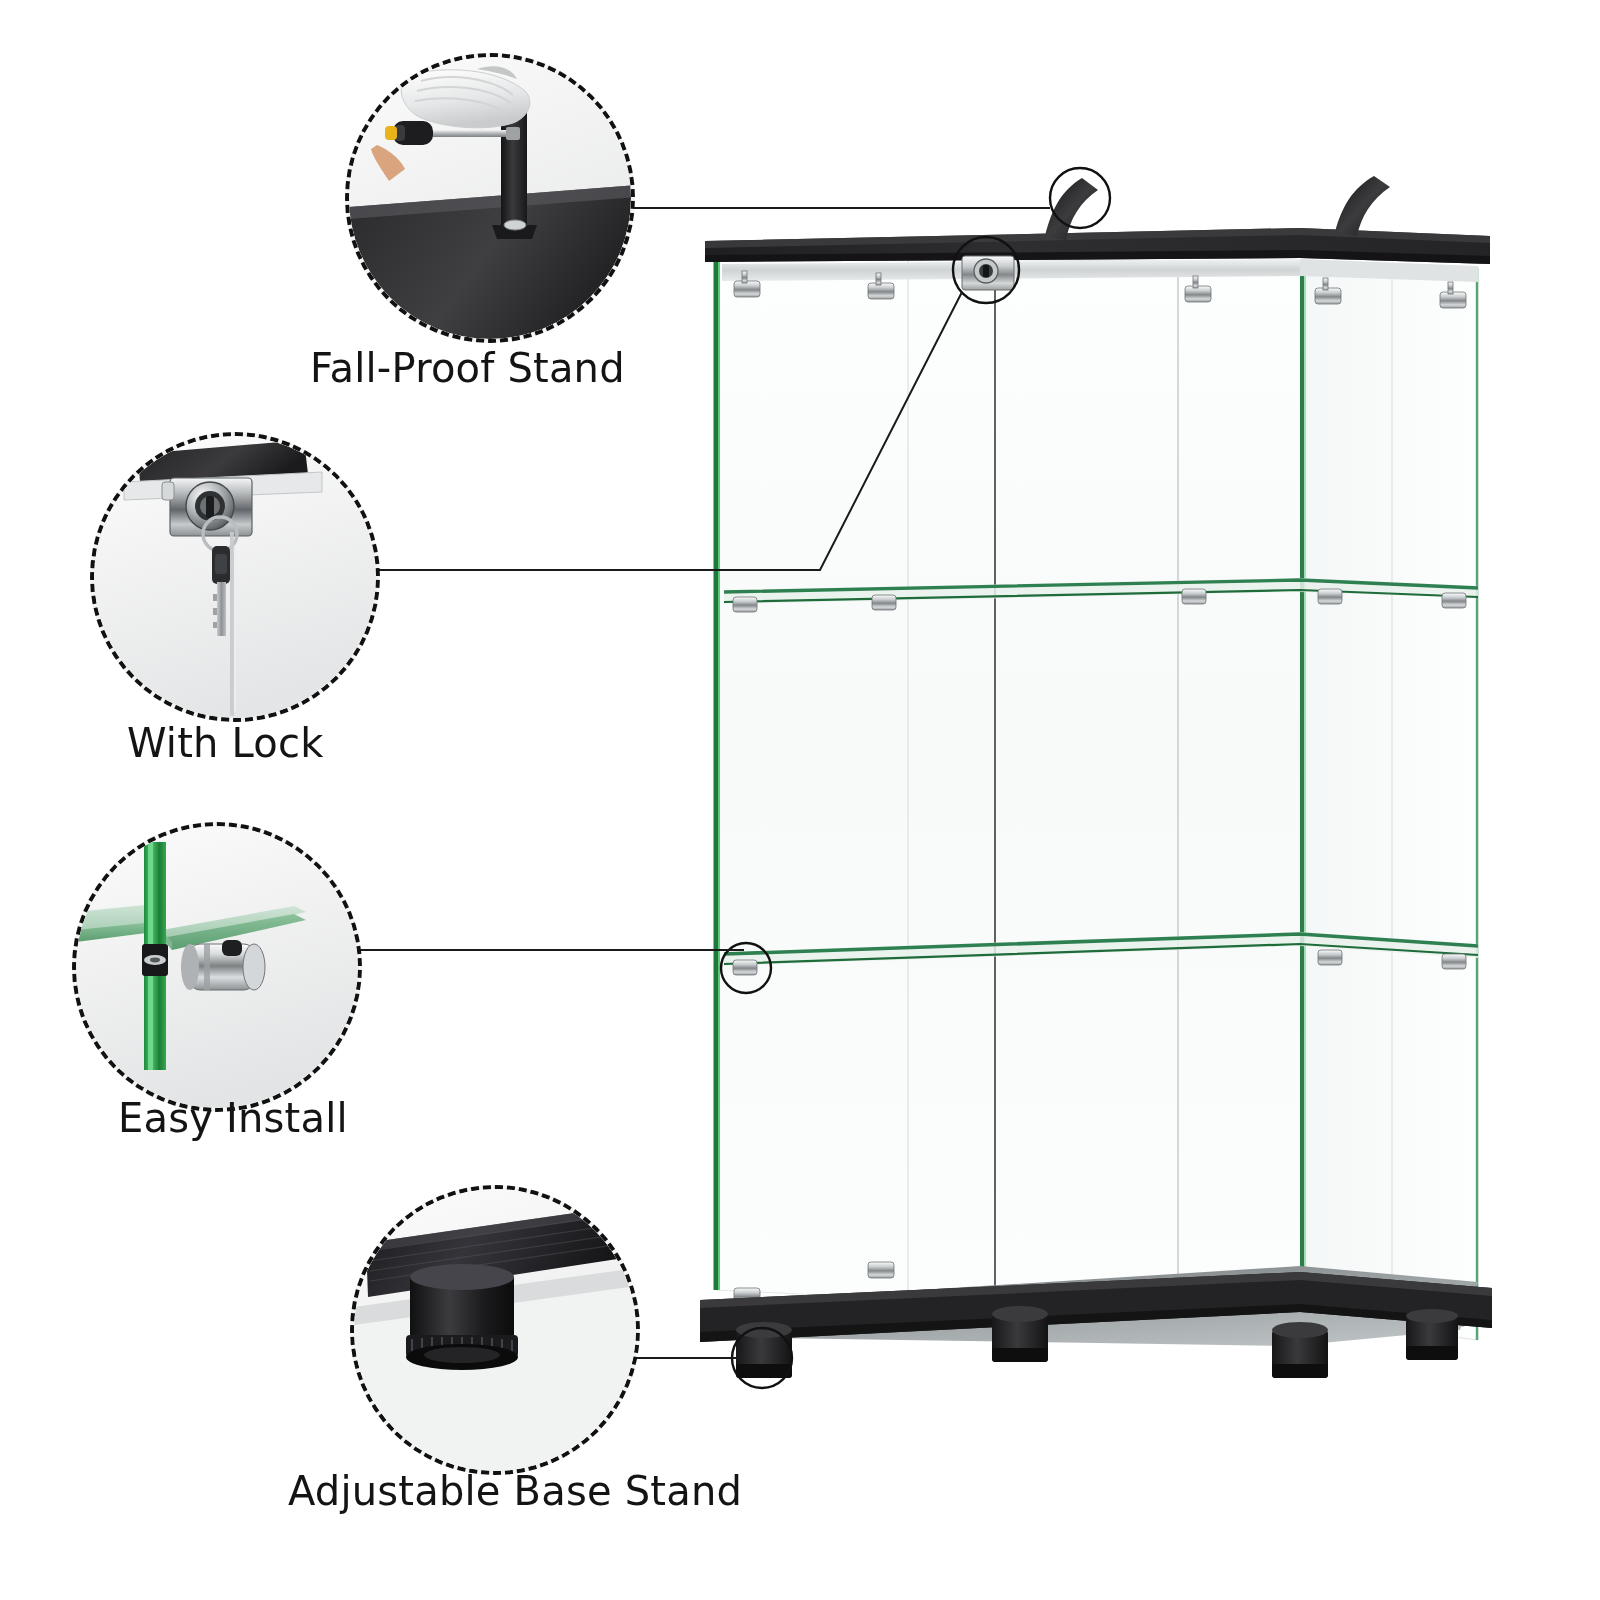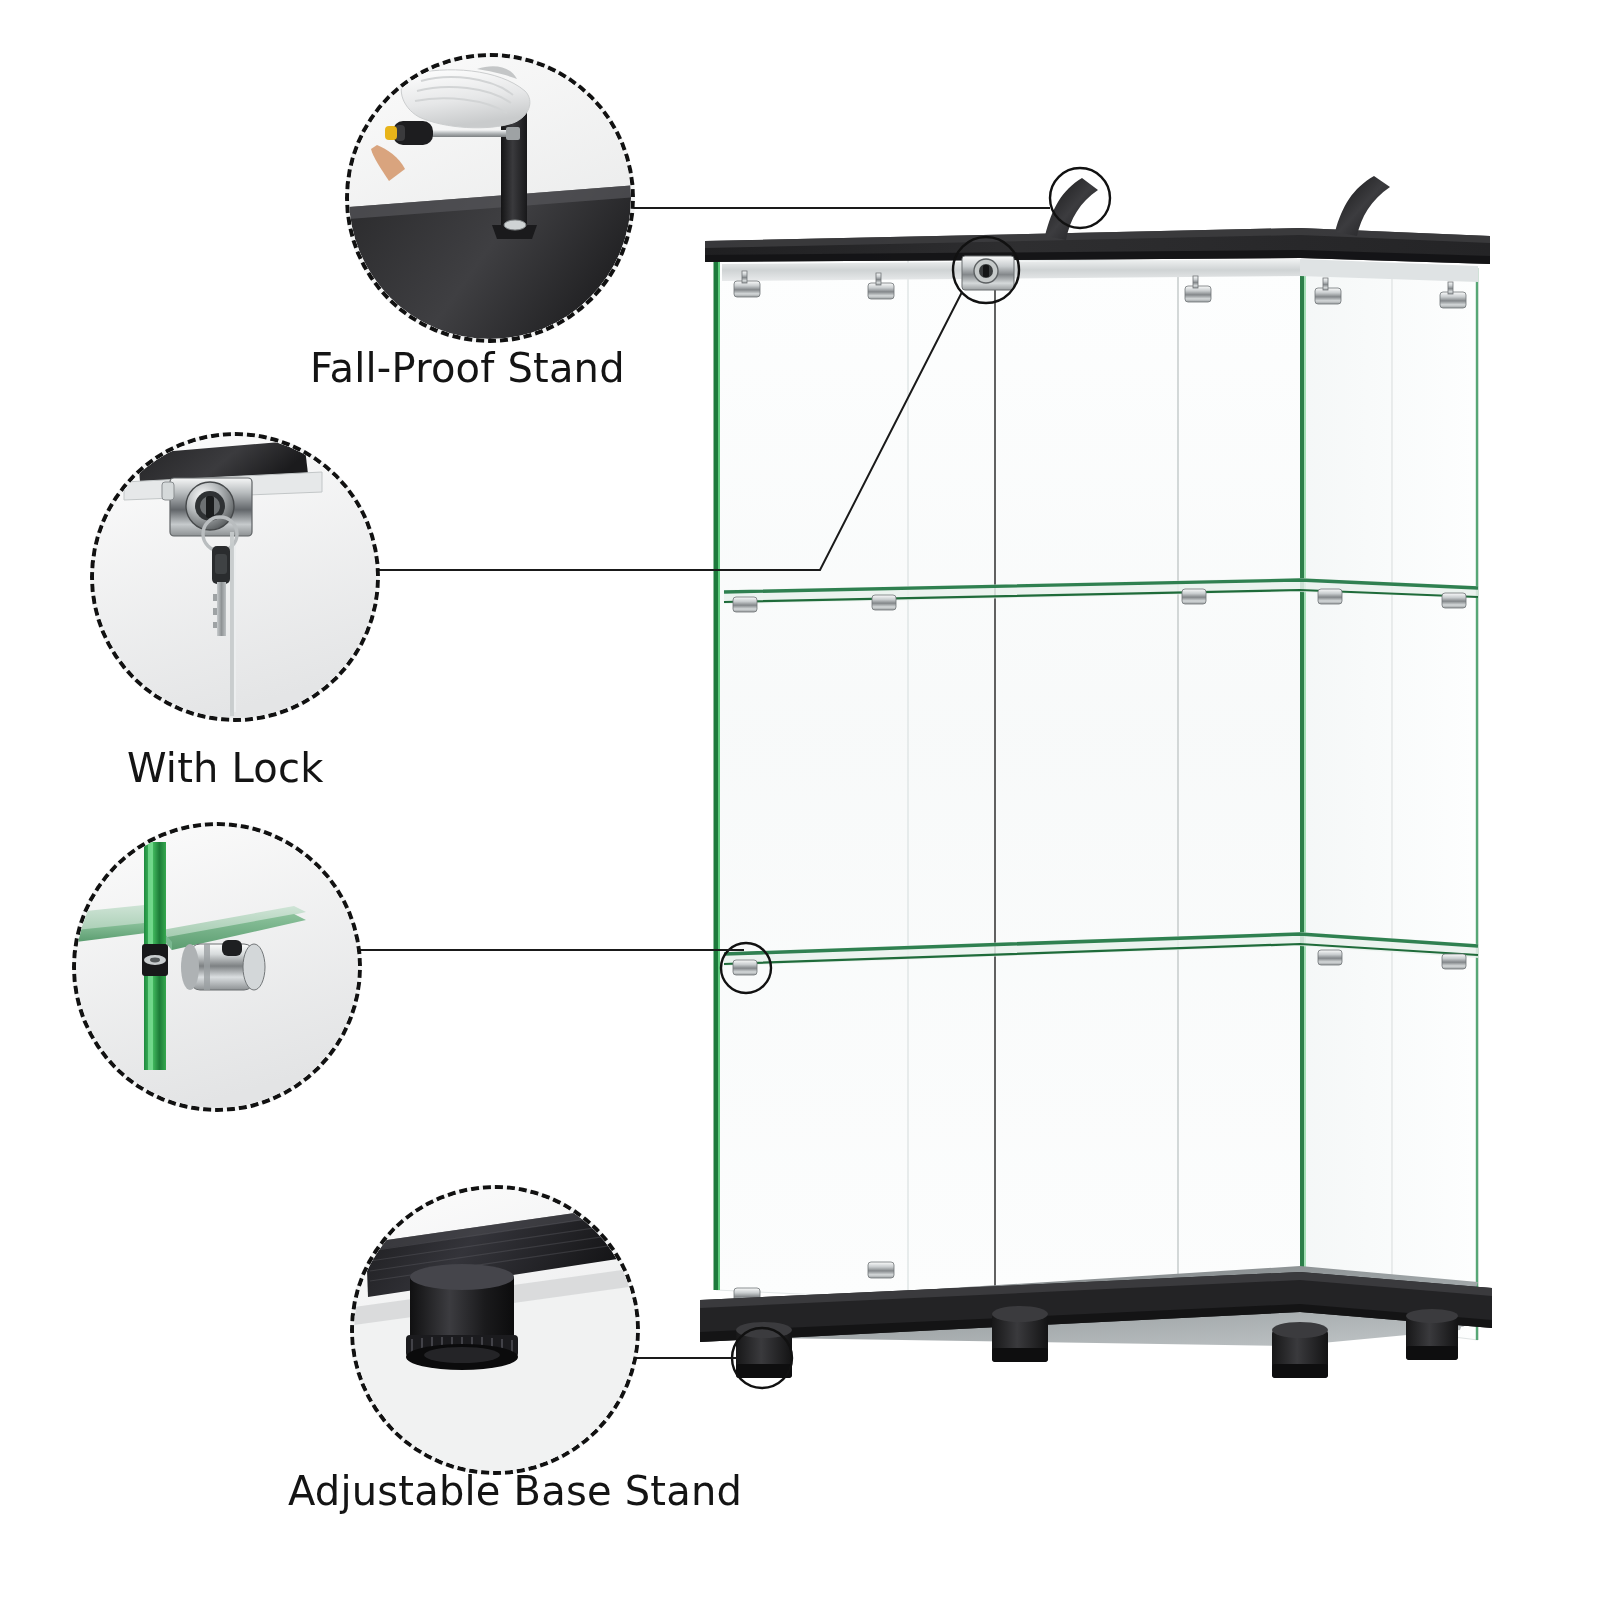--- a/index.html
+++ b/index.html
@@ -365,21 +365,21 @@
         <rect x="118" y="110" width="18" height="38" rx="5" fill="#2a2c2e"></rect>
         <rect x="121" y="118" width="12" height="20" rx="3" fill="#3f4244"></rect>
 
         <rect x="123" y="146" width="9" height="54" fill="url(#wlKey)"></rect>
         <path d="M123,158 l-4,0 l0,7 l4,0 M123,172 l-4,0 l0,7 l4,0 M123,186 l-4,0 l0,6 l4,0" fill="#9ea2a4"></path>
 
         <rect x="136" y="96" width="4" height="184" fill="#c8cccd" opacity="0.9"></rect>
       </svg>
     </div>
   </div>
-  <div class="feature-label" style="left:127px; top:720px; font-size:40px;margin-top:25px;">With Lock</div>
+  <div class="feature-label" style="left:127px; top:720px; font-size:40px;">With Lock</div>
 
   <div class="callout-circle" style="left:72px; top:822px; width:290px; height:290px;">
     <div class="callout-inner">
       <svg viewBox="0 0 290 290" width="290" height="290">
         <defs>
           <linearGradient id="eiBg" x1="0" y1="0" x2="0.3" y2="1">
             <stop offset="0%" stop-color="#fcfcfc"></stop>
             <stop offset="100%" stop-color="#e3e4e5"></stop>
           </linearGradient>
           <linearGradient id="eiVert" x1="0" y1="0" x2="1" y2="0">
@@ -423,20 +423,21 @@
         <g>
           <rect x="114" y="118" width="64" height="46" rx="10" fill="url(#eiClamp)" stroke="#6a6e70" stroke-width="1"></rect>
           <ellipse cx="178" cy="141" rx="11" ry="23" fill="#d3d7d9" stroke="#727678" stroke-width="1"></ellipse>
           <ellipse cx="114" cy="141" rx="9" ry="23" fill="#aeb2b4"></ellipse>
           <rect x="128" y="118" width="6" height="46" fill="#9ba0a2" opacity="0.8"></rect>
           <rect x="146" y="114" width="20" height="16" rx="6" fill="#1e1f21"></rect>
         </g>
       </svg>
     </div>
   </div>
+  <div class="feature-label" style="left:118px; top:1095px; font-size:40px;">Easy Install</div>
 
   <div class="callout-circle" style="left:350px; top:1185px; width:290px; height:290px;">
     <div class="callout-inner">
       <svg viewBox="0 0 290 290" width="290" height="290">
         <defs>
           <linearGradient id="absBg" x1="0" y1="0" x2="0.3" y2="1">
             <stop offset="0%" stop-color="#fcfcfc"></stop>
             <stop offset="100%" stop-color="#e6e7e8"></stop>
           </linearGradient>
           <linearGradient id="absBoard" x1="0" y1="0" x2="1" y2="0.25">

